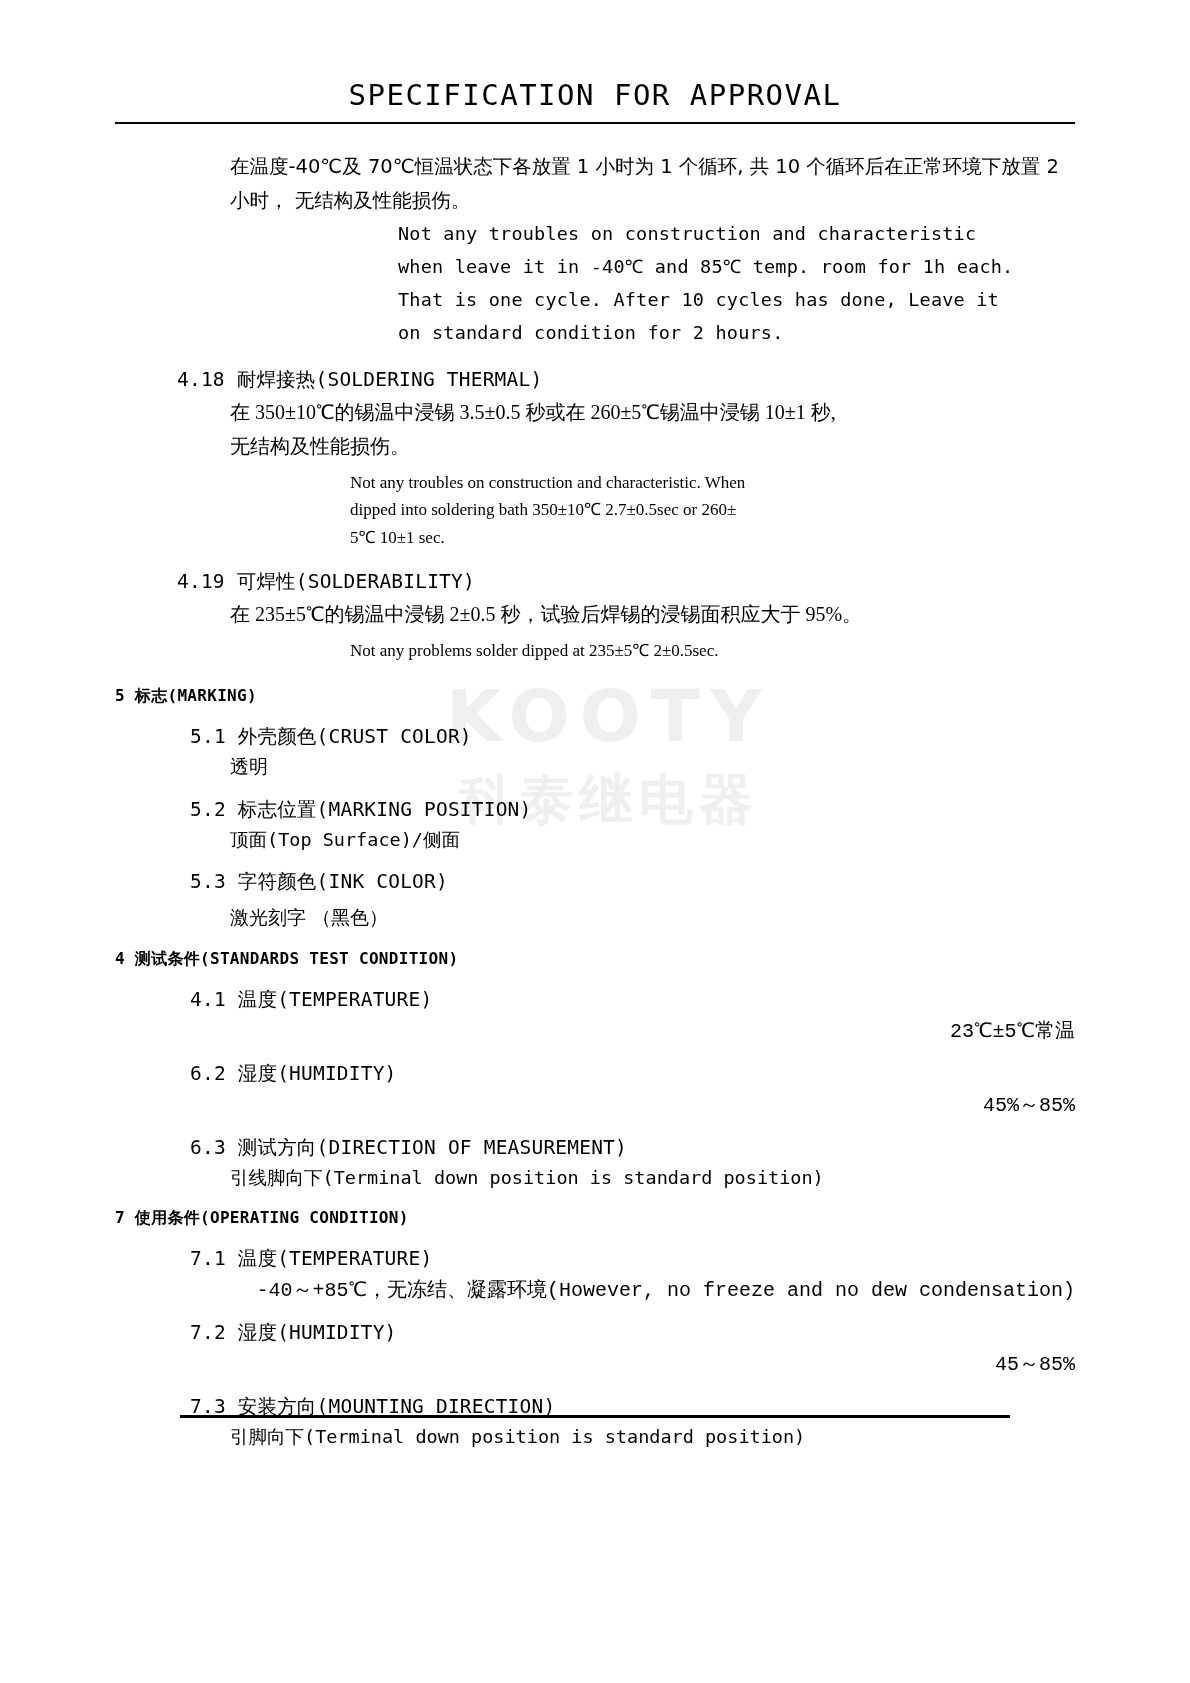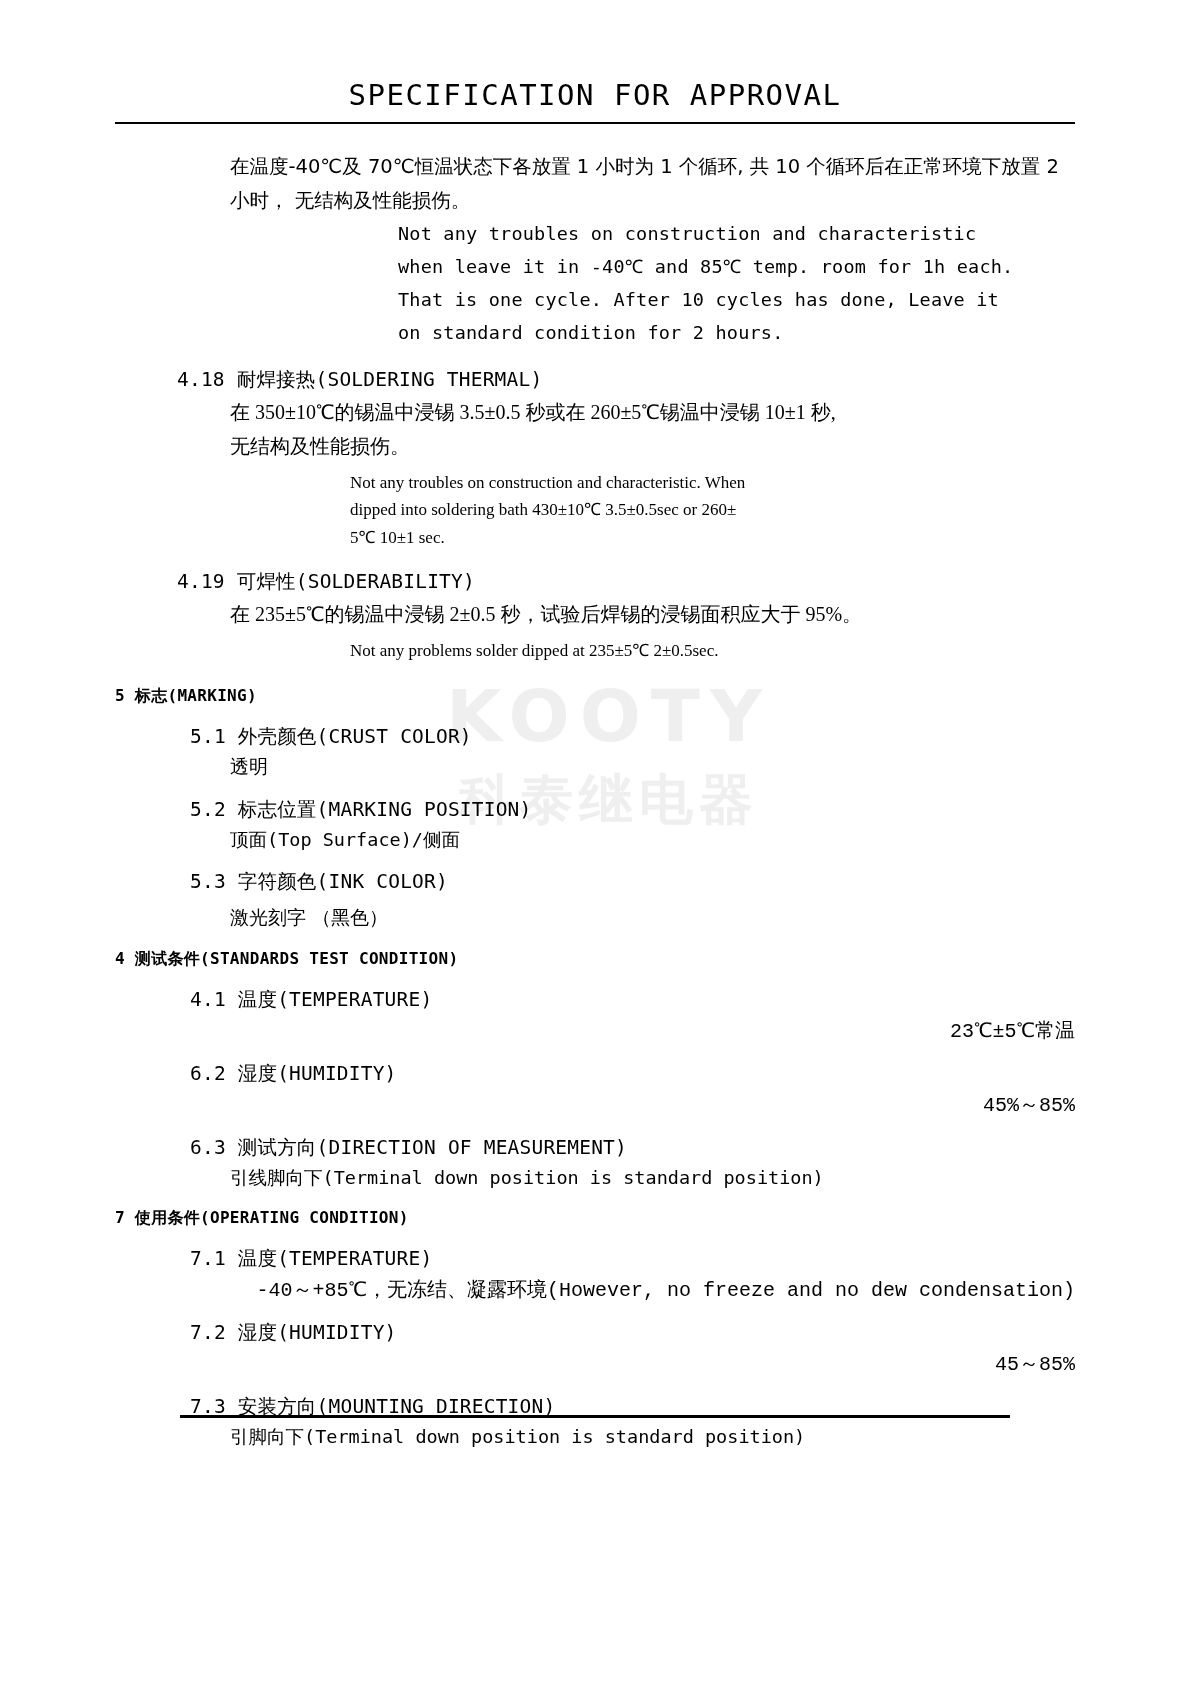--- a/index.html
+++ b/index.html
@@ -171,21 +171,21 @@
       <div>on standard condition for 2 hours.</div>
     </div>
 
     <div class="item-head indent-sm">4.18 耐焊接热(SOLDERING THERMAL)</div>
     <div class="body-cn-serif">
       <div>在 350±10℃的锡温中浸锡 3.5±0.5 秒或在 260±5℃锡温中浸锡 10±1 秒,</div>
       <div>无结构及性能损伤。</div>
     </div>
     <div class="body-en-serif">
       <div>Not any troubles on construction and characteristic. When</div>
-      <div>dipped into soldering bath 430±10℃  3.5±0.5sec or 260±</div>
+      <div>dipped into soldering bath 350±10℃  2.7±0.5sec or 260±</div>
       <div>5℃  10±1 sec.</div>
     </div>
 
     <div class="item-head indent-sm">4.19 可焊性(SOLDERABILITY)</div>
     <div class="body-cn-serif">在 235±5℃的锡温中浸锡 2±0.5 秒，试验后焊锡的浸锡面积应大于 95%。</div>
     <div class="body-en-serif">Not any problems solder dipped at 235±5℃  2±0.5sec.</div>
 
     <div class="sec-head lvl1">5 标志(MARKING)</div>
 
     <div class="item-head">5.1 外壳颜色(CRUST COLOR)</div>

